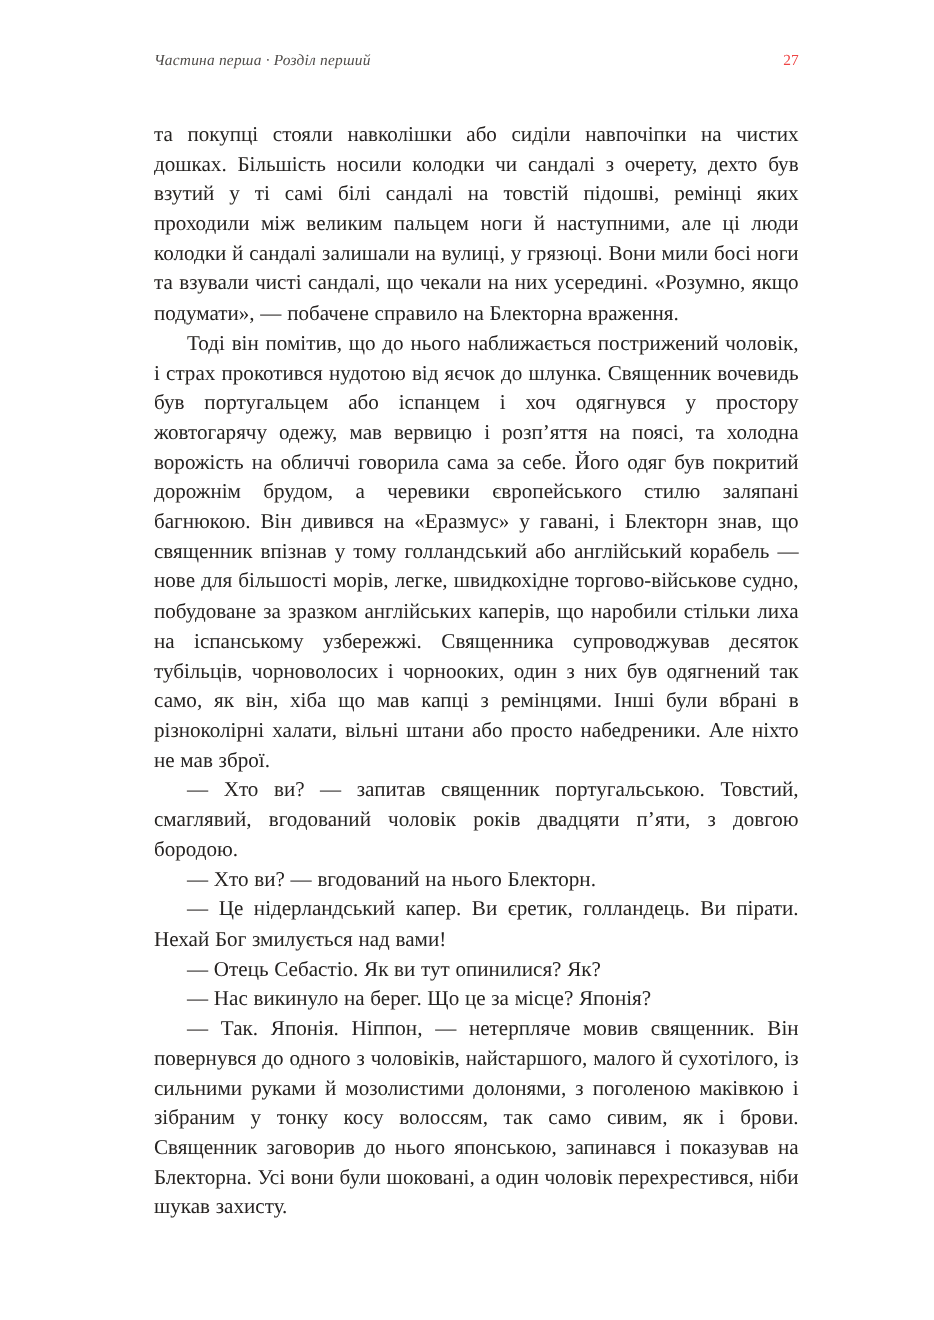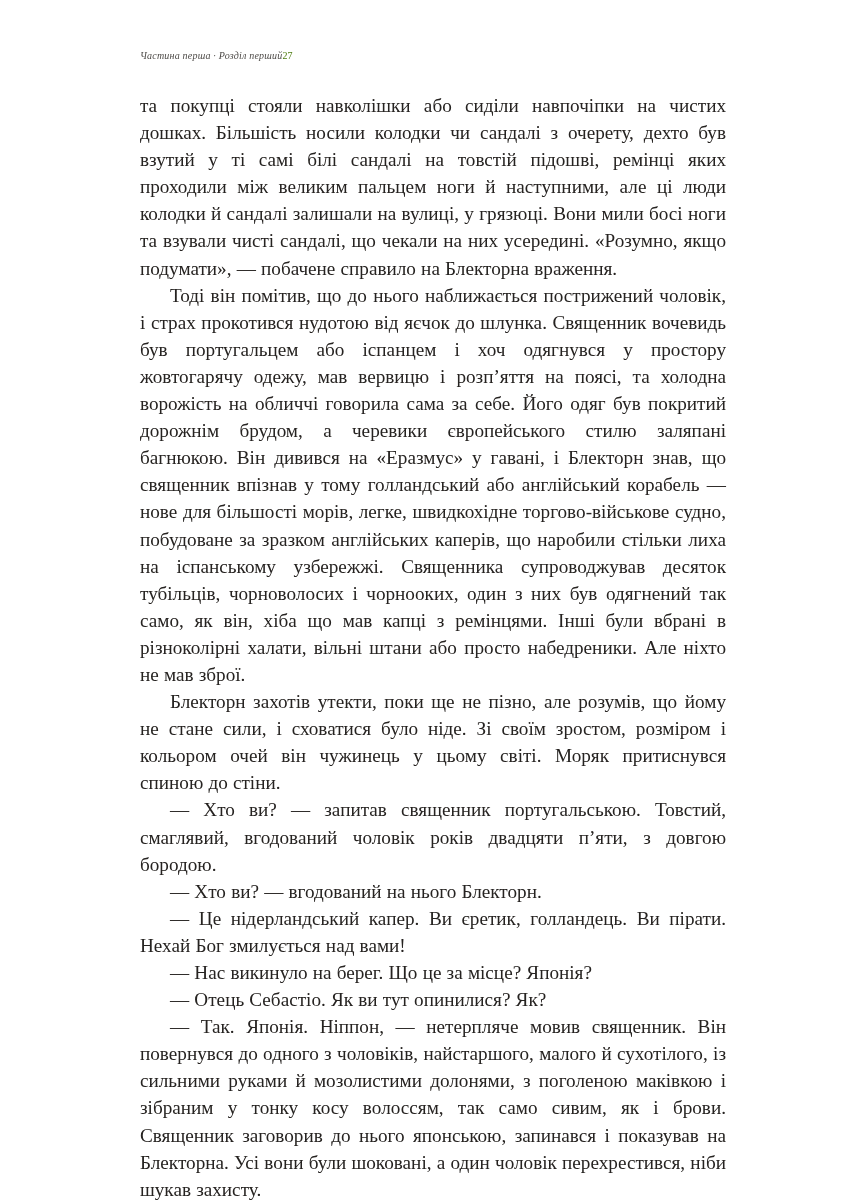--- a/index.html
+++ b/index.html
@@ -16,33 +16,34 @@
       overflow: hidden;
     }
     .page {
       position: absolute;
       left: 140px;
       top: 46px;
       width: 586px;
     }
     .page-header {
       display: flex;
+      justify-content: space-between;
       align-items: baseline;
-      font-size: 10px;
+      font-size: 14px;
       line-height: 20px;
       color: #4d4a47;
-      margin-bottom: 26px;
+      margin-bottom: 43px;
     }
     .running-title {
       font-style: italic;
       letter-spacing: 0.2px;
     }
     .page-number {
       font-style: normal;
-      color: #4d7c0f;
+      color: #ef4444;
     }
     .page-body {
       font-size: 19.2px;
       line-height: 27.1px;
       text-align: justify;
       hyphens: auto;
       -webkit-hyphens: auto;
       word-spacing: 0.02em;
     }
     .page-body p {
@@ -57,21 +58,20 @@
 <body>
 
 <div class="page">
   <header class="page-header">
     <span class="running-title">Частина перша · Розділ перший</span>
     <span class="page-number">27</span>
   </header>
   <main class="page-body">
       <p class="">та покупці стояли навколішки або сиділи навпочіпки на чистих дошках. Більшість носили колодки чи сандалі з очерету, дехто був взутий у ті самі білі сандалі на товстій підошві, ремінці яких проходили між великим пальцем ноги й наступними, але ці люди колодки й сандалі залишали на вулиці, у грязюці. Вони мили босі ноги та взували чисті сандалі, що чекали на них усередині. «Розумно, якщо подумати», — побачене справило на Блекторна враження.</p>
       <p class="indent">Тоді він помітив, що до нього наближається пострижений чоловік, і страх прокотився нудотою від яєчок до шлунка. Священник вочевидь був португальцем або іспанцем і хоч одягнувся у простору жовтогарячу одежу, мав вервицю і розп’яття на поясі, та холодна ворожість на обличчі говорила сама за себе. Його одяг був покритий дорожнім брудом, а черевики європейського стилю заляпані багнюкою. Він дивився на «Еразмус» у гавані, і Блекторн знав, що священник впізнав у тому голландський або англійський корабель — нове для більшості морів, легке, швидкохідне торгово-військове судно, побудоване за зразком англійських каперів, що наробили стільки лиха на іспанському узбережжі. Священника супроводжував десяток тубільців, чорноволосих і чорнооких, один з них був одягнений так само, як він, хіба що мав капці з ремінцями. Інші були вбрані в різноколірні халати, вільні штани або просто набедреники. Але ніхто не мав зброї.</p>
-      <p class="indent">Блекторн захотів утекти, поки ще не пізно, але розумів, що йому не стане сили, і сховатися було ніде. Зі своїм зростом, розміром і кольором очей він чужинець у цьому світі. Моряк притиснувся спиною до стіни.</p>
       <p class="indent">— Хто ви? — запитав священник португальською. Товстий, смаглявий, вгодований чоловік років двадцяти п’яти, з довгою бородою.</p>
       <p class="indent">— Хто ви? — вгодований на нього Блекторн.</p>
       <p class="indent">— Це нідерландський капер. Ви єретик, голландець. Ви пірати. Нехай Бог змилується над вами!</p>
+      <p class="indent">— Отець Себастіо. Як ви тут опинилися? Як?</p>
       <p class="indent">— Нас викинуло на берег. Що це за місце? Японія?</p>
-      <p class="indent">— Отець Себастіо. Як ви тут опинилися? Як?</p>
       <p class="indent">— Так. Японія. Ніппон, — нетерпляче мовив священник. Він повернувся до одного з чоловіків, найстаршого, малого й сухотілого, із сильними руками й мозолистими долонями, з поголеною маківкою і зібраним у тонку косу волоссям, так само сивим, як і брови. Священник заговорив до нього японською, запинався і показував на Блекторна. Усі вони були шоковані, а один чоловік перехрестився, ніби шукав захисту.</p>
     </main>
 </div>
 
 </body></html>

